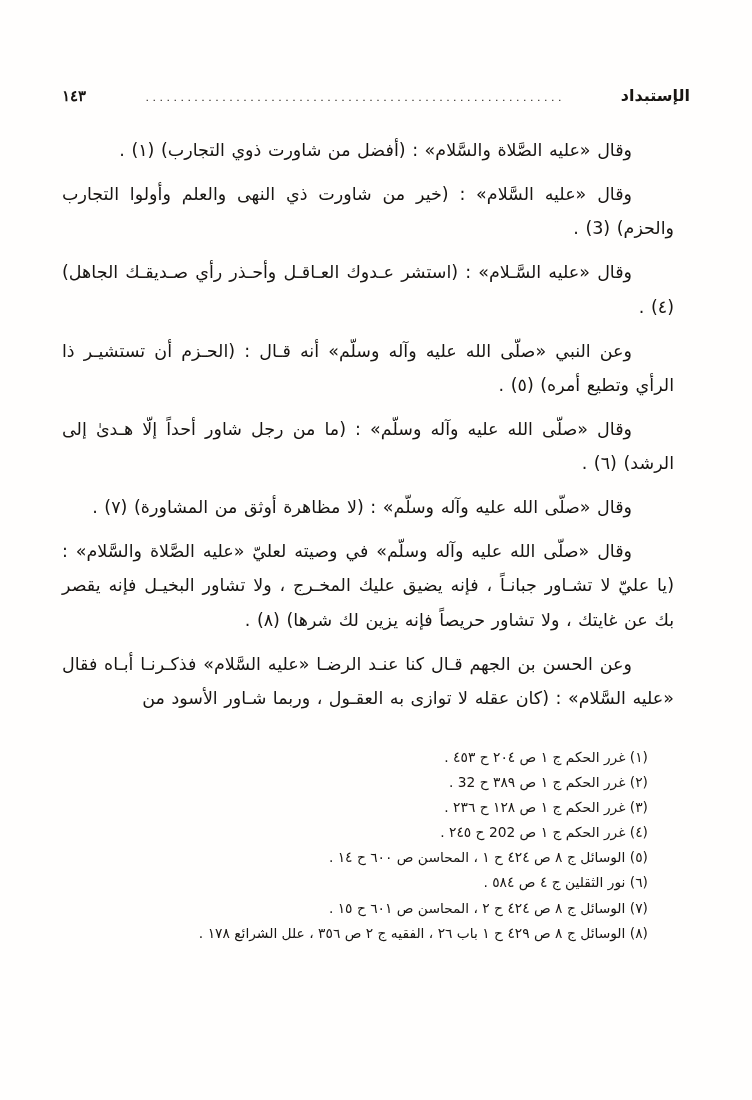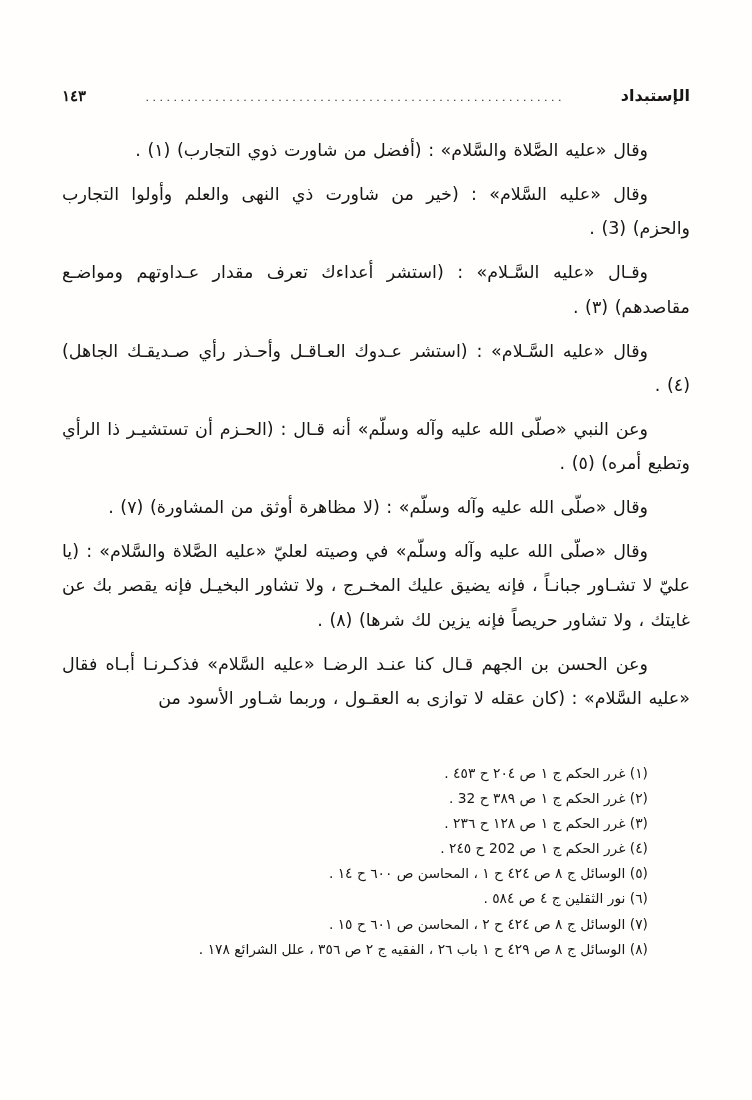--- a/index.html
+++ b/index.html
@@ -42,30 +42,30 @@
     direction: ltr;
     text-align: center;
   }
   .header-pagenum {
     white-space: nowrap;
     font-size: 15px;
     font-family: Liberation Serif, serif;
   }
   
   .body-text p {
-    margin: 0 0 10px 0;
+    margin: 0 16px 10px 0;
     font-size: 17.5px;
     line-height: 1.95;
     text-align: justify;
     text-indent: 2.4em;
     word-spacing: 1px;
   }
   
   .footnotes {
-    margin-top: 46px;
+    margin-top: 30px;
     padding-right: 42px;
     padding-left: 10px;
   }
   .footnotes .footnote {
     font-size: 13.8px;
     line-height: 1.82;
     font-weight: 500;
     text-align: right;
     white-space: nowrap;
     overflow: hidden;
@@ -78,23 +78,23 @@
 
   <div class="header-row">
     <span class="header-title">الإستبداد</span>
     <span class="header-leader">. . . . . . . . . . . . . . . . . . . . . . . . . . . . . . . . . . . . . . . . . . . . . . . . . . . . . . . . . . . .</span>
     <span class="header-pagenum">١٤٣</span>
   </div>
 
   <div class="body-text">
     <p>وقال «عليه الصَّلاة والسَّلام» : (أفضل من شاورت ذوي التجارب) (١) .</p>
     <p>وقال «عليه السَّلام» : (خير من شاورت ذي النهى والعلم وأولوا التجارب والحزم) (3) .</p>
-    <p>وقـال «عليه السَّـلام» : (استشر أعداءك تعرف مقدار عـداوتهم ومواضـع مقاصدهم) (٣) .</p>
     <p>وقال «عليه السَّـلام» : (استشر عـدوك العـاقـل وأحـذر رأي صـديقـك الجاهل) (٤) .</p>
     <p>وعن النبي «صلّى الله عليه وآله وسلّم» أنه قـال : (الحـزم أن تستشيـر ذا الرأي وتطيع أمره) (٥) .</p>
+    <p>وقال «صلّى الله عليه وآله وسلّم» : (ما من رجل شاور أحداً إلّا هـدىٰ إلى الرشد) (٦) .</p>
     <p>وقال «صلّى الله عليه وآله وسلّم» : (لا مظاهرة أوثق من المشاورة) (٧) .</p>
     <p>وقال «صلّى الله عليه وآله وسلّم» في وصيته لعليّ «عليه الصَّلاة والسَّلام» : (يا عليّ لا تشـاور جبانـاً ، فإنه يضيق عليك المخـرج ، ولا تشاور البخيـل فإنه يقصر بك عن غايتك ، ولا تشاور حريصاً فإنه يزين لك شرها) (٨) .</p>
     <p>وعن الحسن بن الجهم قـال كنا عنـد الرضـا «عليه السَّلام» فذكـرنـا أبـاه فقال «عليه السَّلام» : (كان عقله لا توازى به العقـول ، وربما شـاور الأسود من</p>
   </div>
 
   <div class="footnotes">
     <div class="footnote">(١) غرر الحكم ج ١ ص ٢٠٤ ح ٤٥٣ .</div>
     <div class="footnote">(٢) غرر الحكم ج ١ ص ٣٨٩ ح 32 .</div>
     <div class="footnote">(٣) غرر الحكم ج ١ ص ١٢٨ ح ٢٣٦ .</div>
     <div class="footnote">(٤) غرر الحكم ج ١ ص 202 ح ٢٤٥ .</div>

